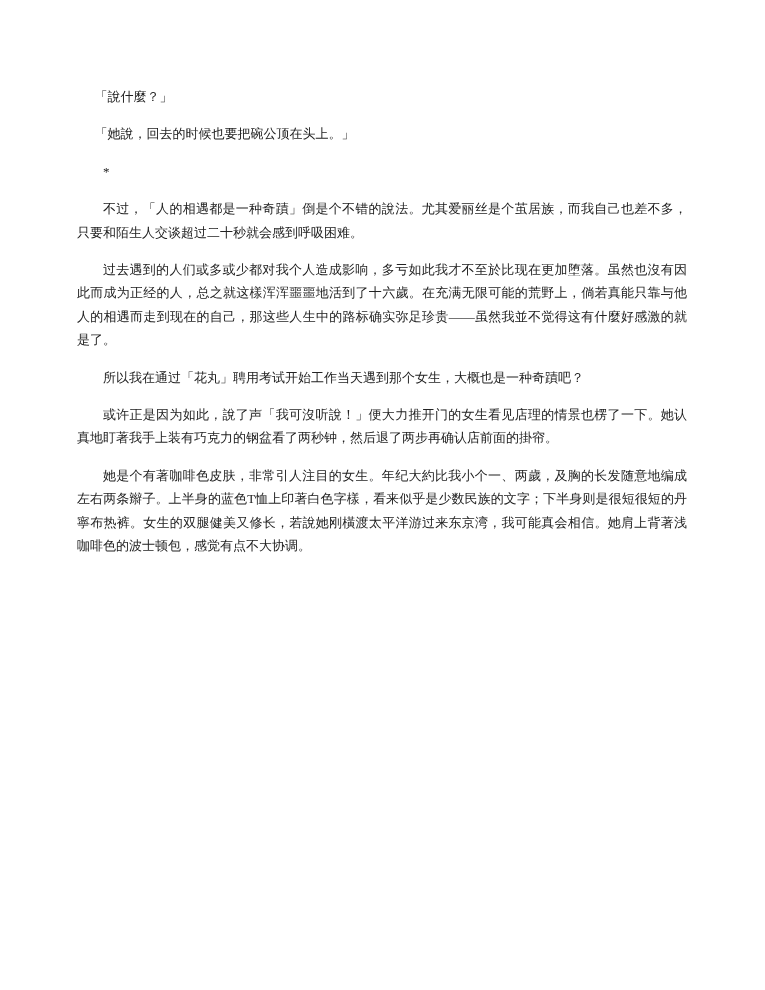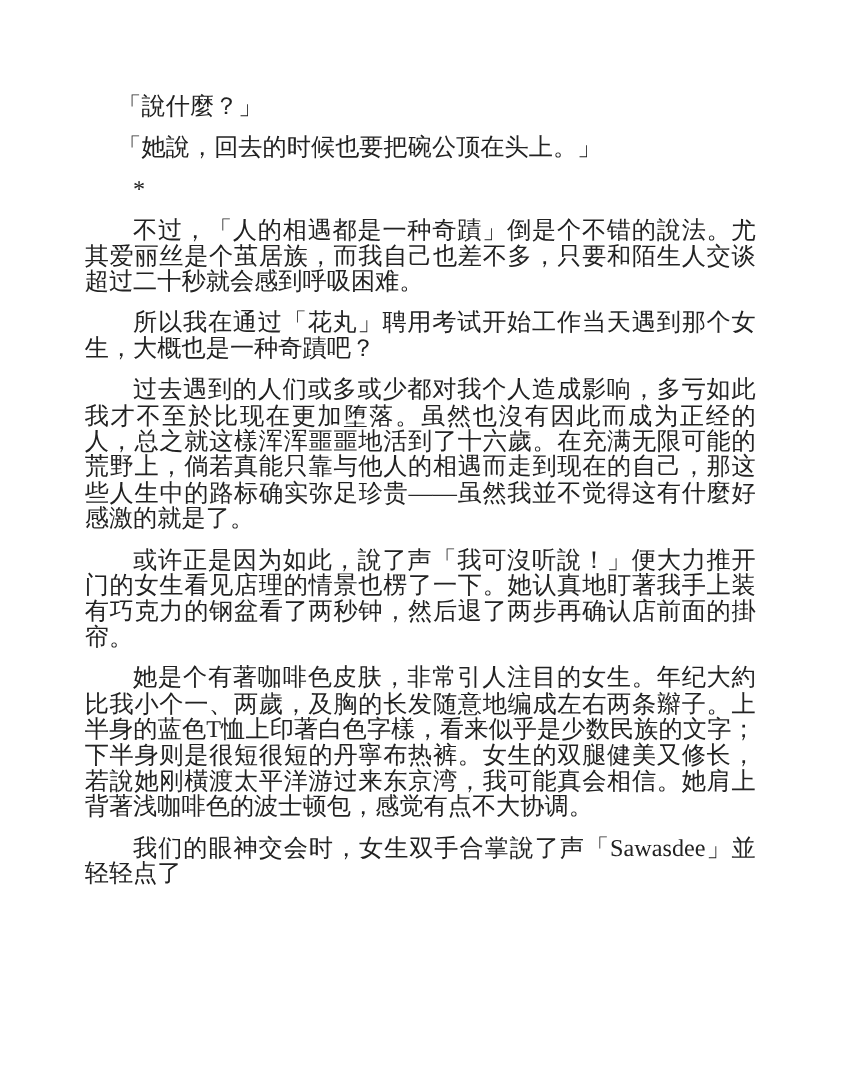--- a/index.html
+++ b/index.html
@@ -14,21 +14,21 @@
     background: #ffffff;
     overflow: hidden;
     font-family: "Liberation Serif", "DejaVu Serif", serif;
   }
   .content {
     position: absolute;
     left: 77px;
     top: 85px;
     width: 610px;
     color: #222222;
-    font-size: 22px;
+    font-size: 13px;
     line-height: 23.4px;
     text-align: justify;
     letter-spacing: 0;
   }
   .para {
     margin: 0 0 14px 0;
     text-indent: 2em;
     word-break: break-all;
   }
   .para.dialogue {
@@ -40,19 +40,18 @@
 </style>
 </head>
 <body>
 
 <div class="page" style="background: rgb(255, 255, 255);">
   <div class="content" style="color: rgb(34, 34, 34);">
     <p class="para dialogue">「說什麼？」</p>
     <p class="para dialogue">「她說，回去的时候也要把碗公顶在头上。」</p>
     <p class="para separator">*</p>
     <p class="para">不过，「人的相遇都是一种奇蹟」倒是个不错的說法。尤其爱丽丝是个茧居族，而我自己也差不多，只要和陌生人交谈超过二十秒就会感到呼吸困难。</p>
+    <p class="para">过去遇到的人们或多或少都对我个人造成影响，多亏如此我才不至於比现在更加堕落。虽然也沒有因此而成为正经的人，总之就这樣浑浑噩噩地活到了十六歲。在充满无限可能的荒野上，倘若真能只靠与他人的相遇而走到现在的自己，那这些人生中的路标确实弥足珍贵——虽然我並不觉得这有什麼好感激的就是了。</p>
     <p class="para">所以我在通过「花丸」聘用考试开始工作当天遇到那个女生，大概也是一种奇蹟吧？</p>
-    <p class="para">过去遇到的人们或多或少都对我个人造成影响，多亏如此我才不至於比现在更加堕落。虽然也沒有因此而成为正经的人，总之就这樣浑浑噩噩地活到了十六歲。在充满无限可能的荒野上，倘若真能只靠与他人的相遇而走到现在的自己，那这些人生中的路标确实弥足珍贵——虽然我並不觉得这有什麼好感激的就是了。</p>
     <p class="para">或许正是因为如此，說了声「我可沒听說！」便大力推开门的女生看见店理的情景也楞了一下。她认真地盯著我手上装有巧克力的钢盆看了两秒钟，然后退了两步再确认店前面的掛帘。</p>
     <p class="para">她是个有著咖啡色皮肤，非常引人注目的女生。年纪大約比我小个一、两歲，及胸的长发随意地编成左右两条辮子。上半身的蓝色T恤上印著白色字樣，看来似乎是少数民族的文字；下半身则是很短很短的丹寧布热裤。女生的双腿健美又修长，若說她刚橫渡太平洋游过来东京湾，我可能真会相信。她肩上背著浅咖啡色的波士顿包，感觉有点不大协调。</p>
-    <p class="para">我们的眼神交会时，女生双手合掌說了声「Sawasdee」並轻轻点了</p>
   </div>
 </div>
 
 </body></html>

